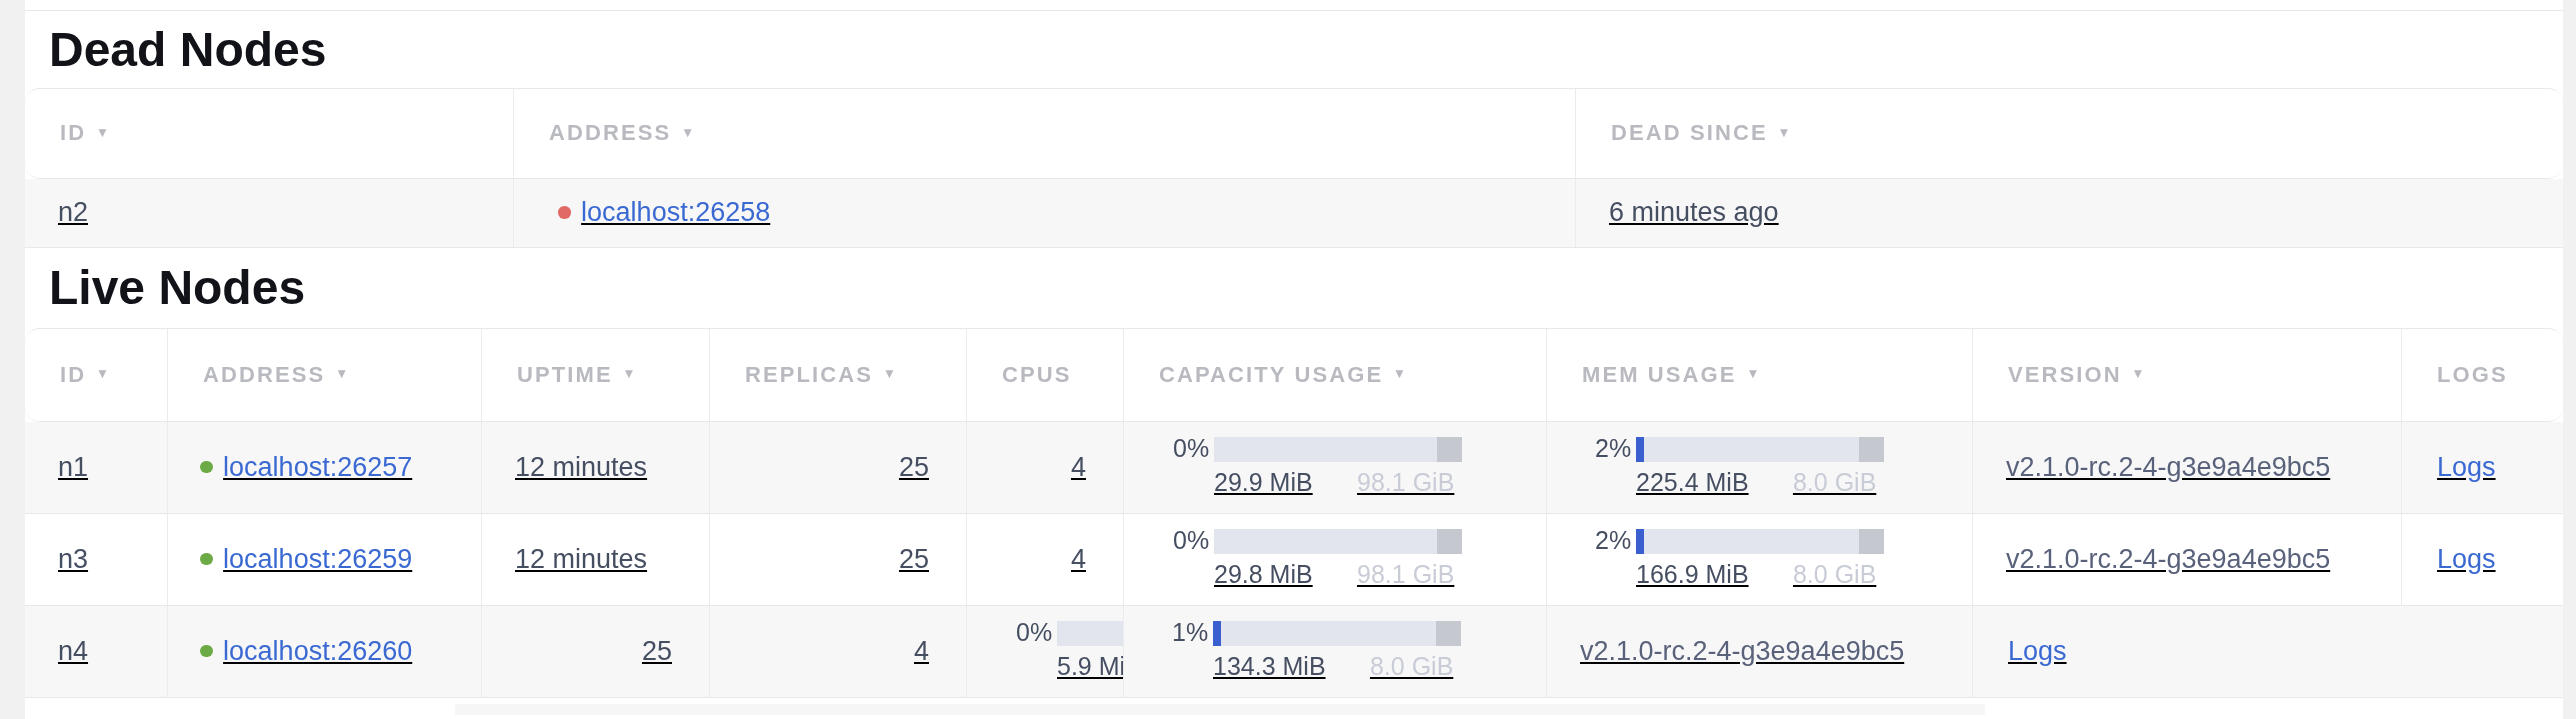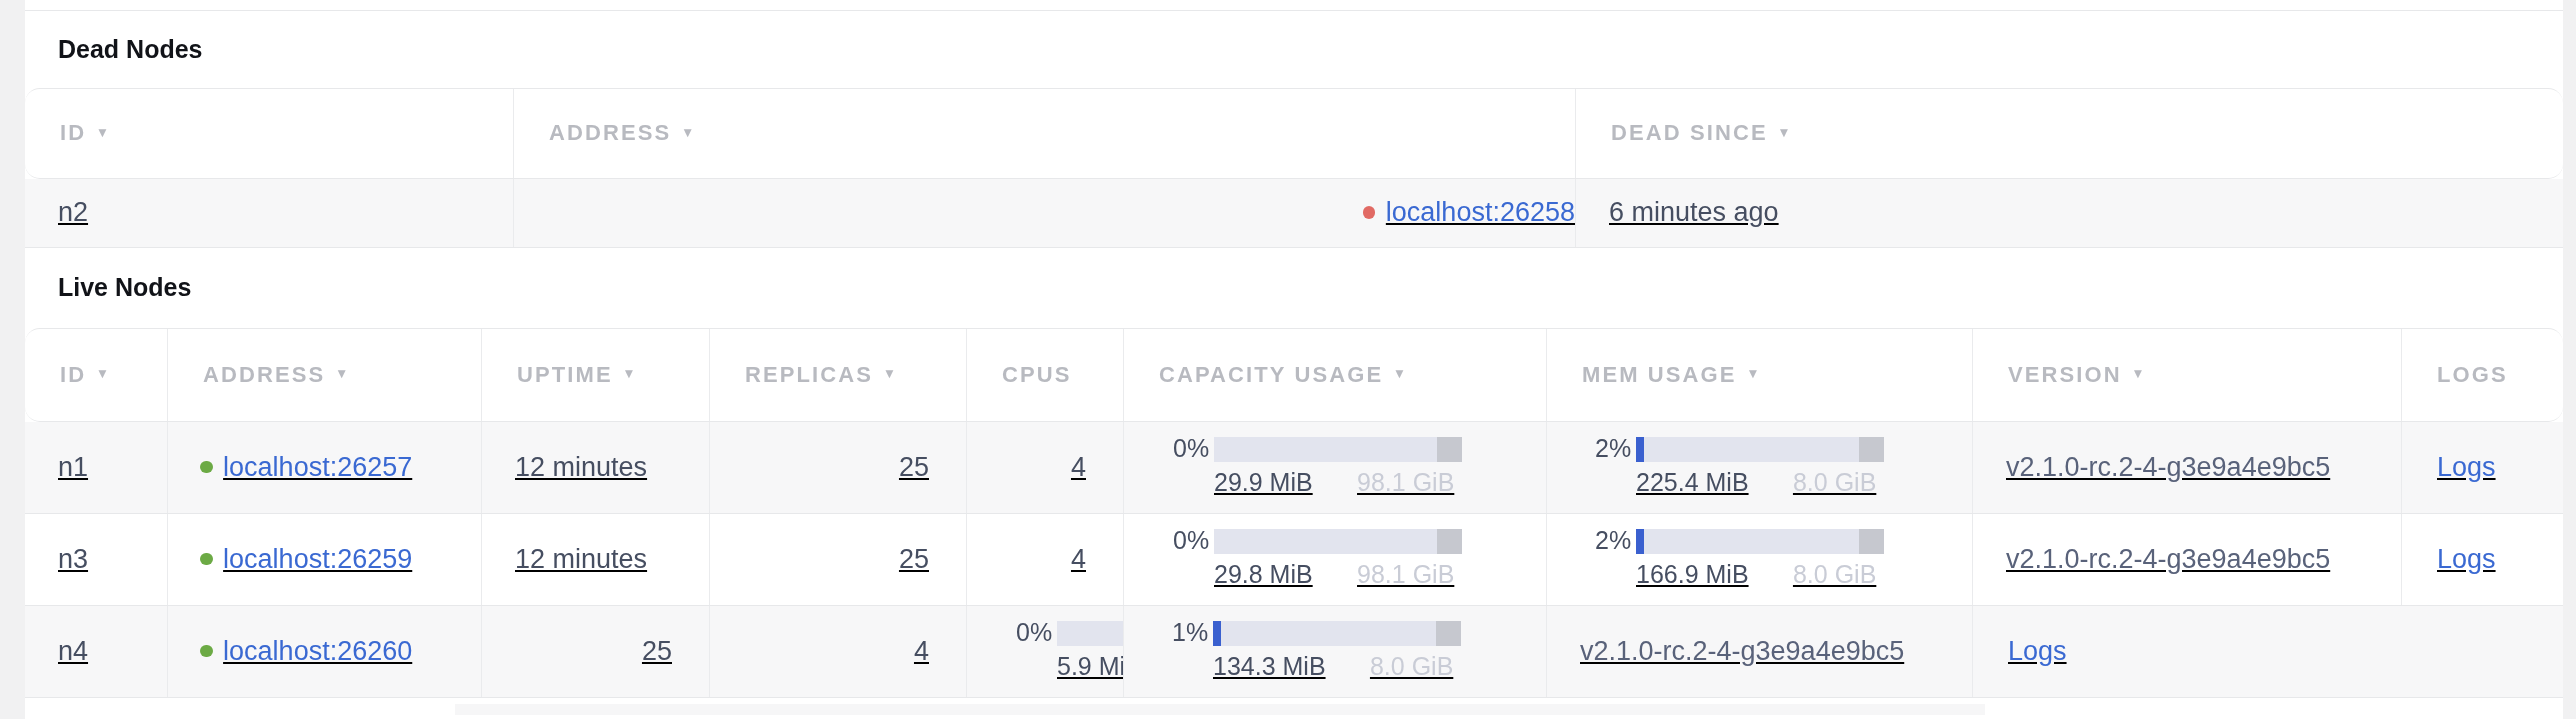--- a/index.html
+++ b/index.html
@@ -4,22 +4,22 @@
 <style>
   html,body{margin:0;padding:0;}
   body{
     width:2576px;height:720px;overflow:hidden;position:relative;
     background:var(--page_bg,#f1f1f2);
     font-family:"Liberation Sans",sans-serif;
     -webkit-font-smoothing:antialiased;
   }
   .panel{position:absolute;left:25px;top:0;width:2538px;height:720px;background:var(--panel_bg,#ffffff);}
   .top-strip{height:9.6px;background:var(--panel_bg,#fff);border-bottom:1.9px solid var(--border,#e7e8ea);}
-  .section-title{height:77px;display:flex;align-items:center;padding-left:33px;
-    font-size:25px;font-weight:bold;color:var(--title_text,#111318);background:var(--panel_bg,#fff);box-sizing:border-box;}
+  .section-title{height:77px;display:flex;align-items:center;padding-left:24px;
+    font-size:48px;font-weight:bold;color:var(--title_text,#111318);background:var(--panel_bg,#fff);box-sizing:border-box;}
   .section-title.live{height:80px;}
 
   
   .hdr-row,.body-row{display:grid;box-sizing:border-box;background:var(--panel_bg,#fff);}
   .hdr-row{border-top:1.9px solid var(--border,#e7e8ea);border-bottom:1.9px solid var(--border,#e7e8ea);border-radius:15px;}
   .body-row{border-bottom:1.9px solid var(--border,#e7e8ea);text-decoration:underline;}
   .body-row.stripe{background:var(--row_stripe,#f7f7f8);}
   .cell,.hcell{display:flex;align-items:center;box-sizing:border-box;height:100%;
     border-right:1.9px solid var(--colsep,#eaebed);overflow:hidden;}
   .cell:last-child,.hcell:last-child{border-right:none;}
@@ -36,21 +36,21 @@
 
   
   .live-grid{grid-template-columns:143px 314px 228px 257px 157px 423px 426px 429px 161px;}
   .live-hdr{height:94px;}
   .live-row{height:92px;}
 
   .status-dot{width:12.5px;height:12.5px;border-radius:50%;flex:0 0 12.5px;margin-right:10.6px;}
   .status-dot.live{background:var(--live_green,#6caa45);}
   .status-dot.dead{background:var(--dead_red,#e16a64);}
   .addr-cell{padding-left:32px;}
-  .dead-addr-cell{padding-left:44px;justify-content:flex-end;}
+  .dead-addr-cell{padding-left:44px;}
   a.link{color:var(--accent_blue,#3a69d2);text-decoration:none;cursor:pointer;}
 
   
   .usage-cell{display:flex;flex-direction:column;justify-content:center;align-items:flex-start;
     padding-left:0;white-space:nowrap;}
   .usage-wrap{position:relative;margin-left:90px;width:248px;}
   .usage-wrap.mem{margin-left:89px;}
   .bar{position:relative;width:248px;height:25px;background:var(--bar_track,#e2e4ee);}
   .bar-fill{position:absolute;left:0;top:0;bottom:0;background:var(--bar_fill_blue,#3a60cf);}
   .bar-end{position:absolute;right:0;top:0;bottom:0;width:25px;background:var(--bar_end_block,#c6c8cf);}

